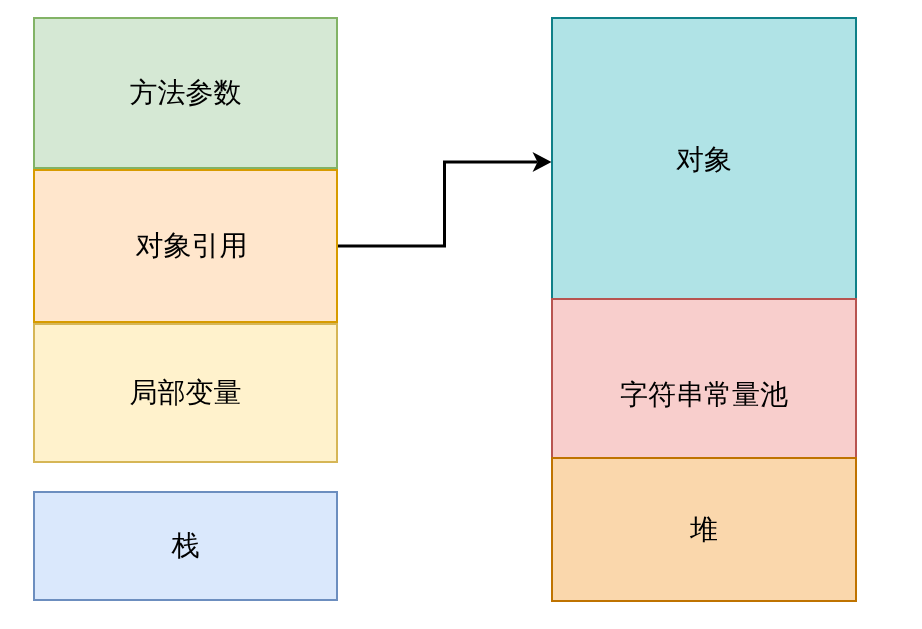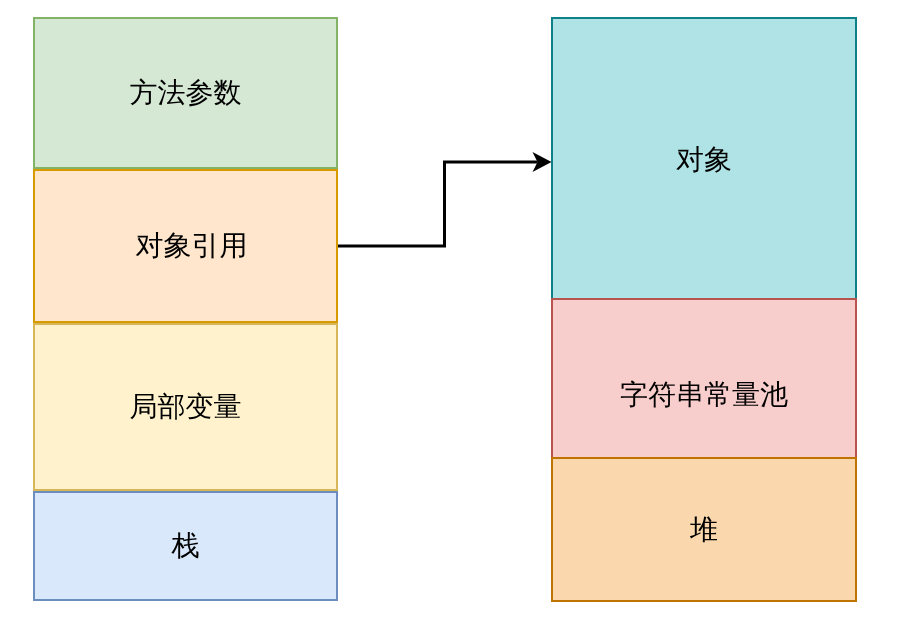--- a/index.html
+++ b/index.html
@@ -25,21 +25,21 @@
     justify-content: center;
     text-align: center;
     font-size: 28px;
     color: #000000;
     line-height: 1.35;
   }
   
   .col-left  { left: 33px;  width: 305px; }
   .b1 { top: 17px;  height: 152px; }
   .b2 { top: 169px; height: 154px; }
-  .b3 { top: 323px; height: 168px; }
+  .b3 { top: 323px; height: 140px; }
   .b4 { top: 491px; height: 110px; }
   
   .col-right { left: 551px; width: 306px; }
   .b5 { top: 17px;  height: 286px; }
   .b6 { top: 298px; height: 194px; }
   .b7 { top: 457px; height: 145px; }
 
   .arrow-layer {
     position: absolute;
     top: 0;

